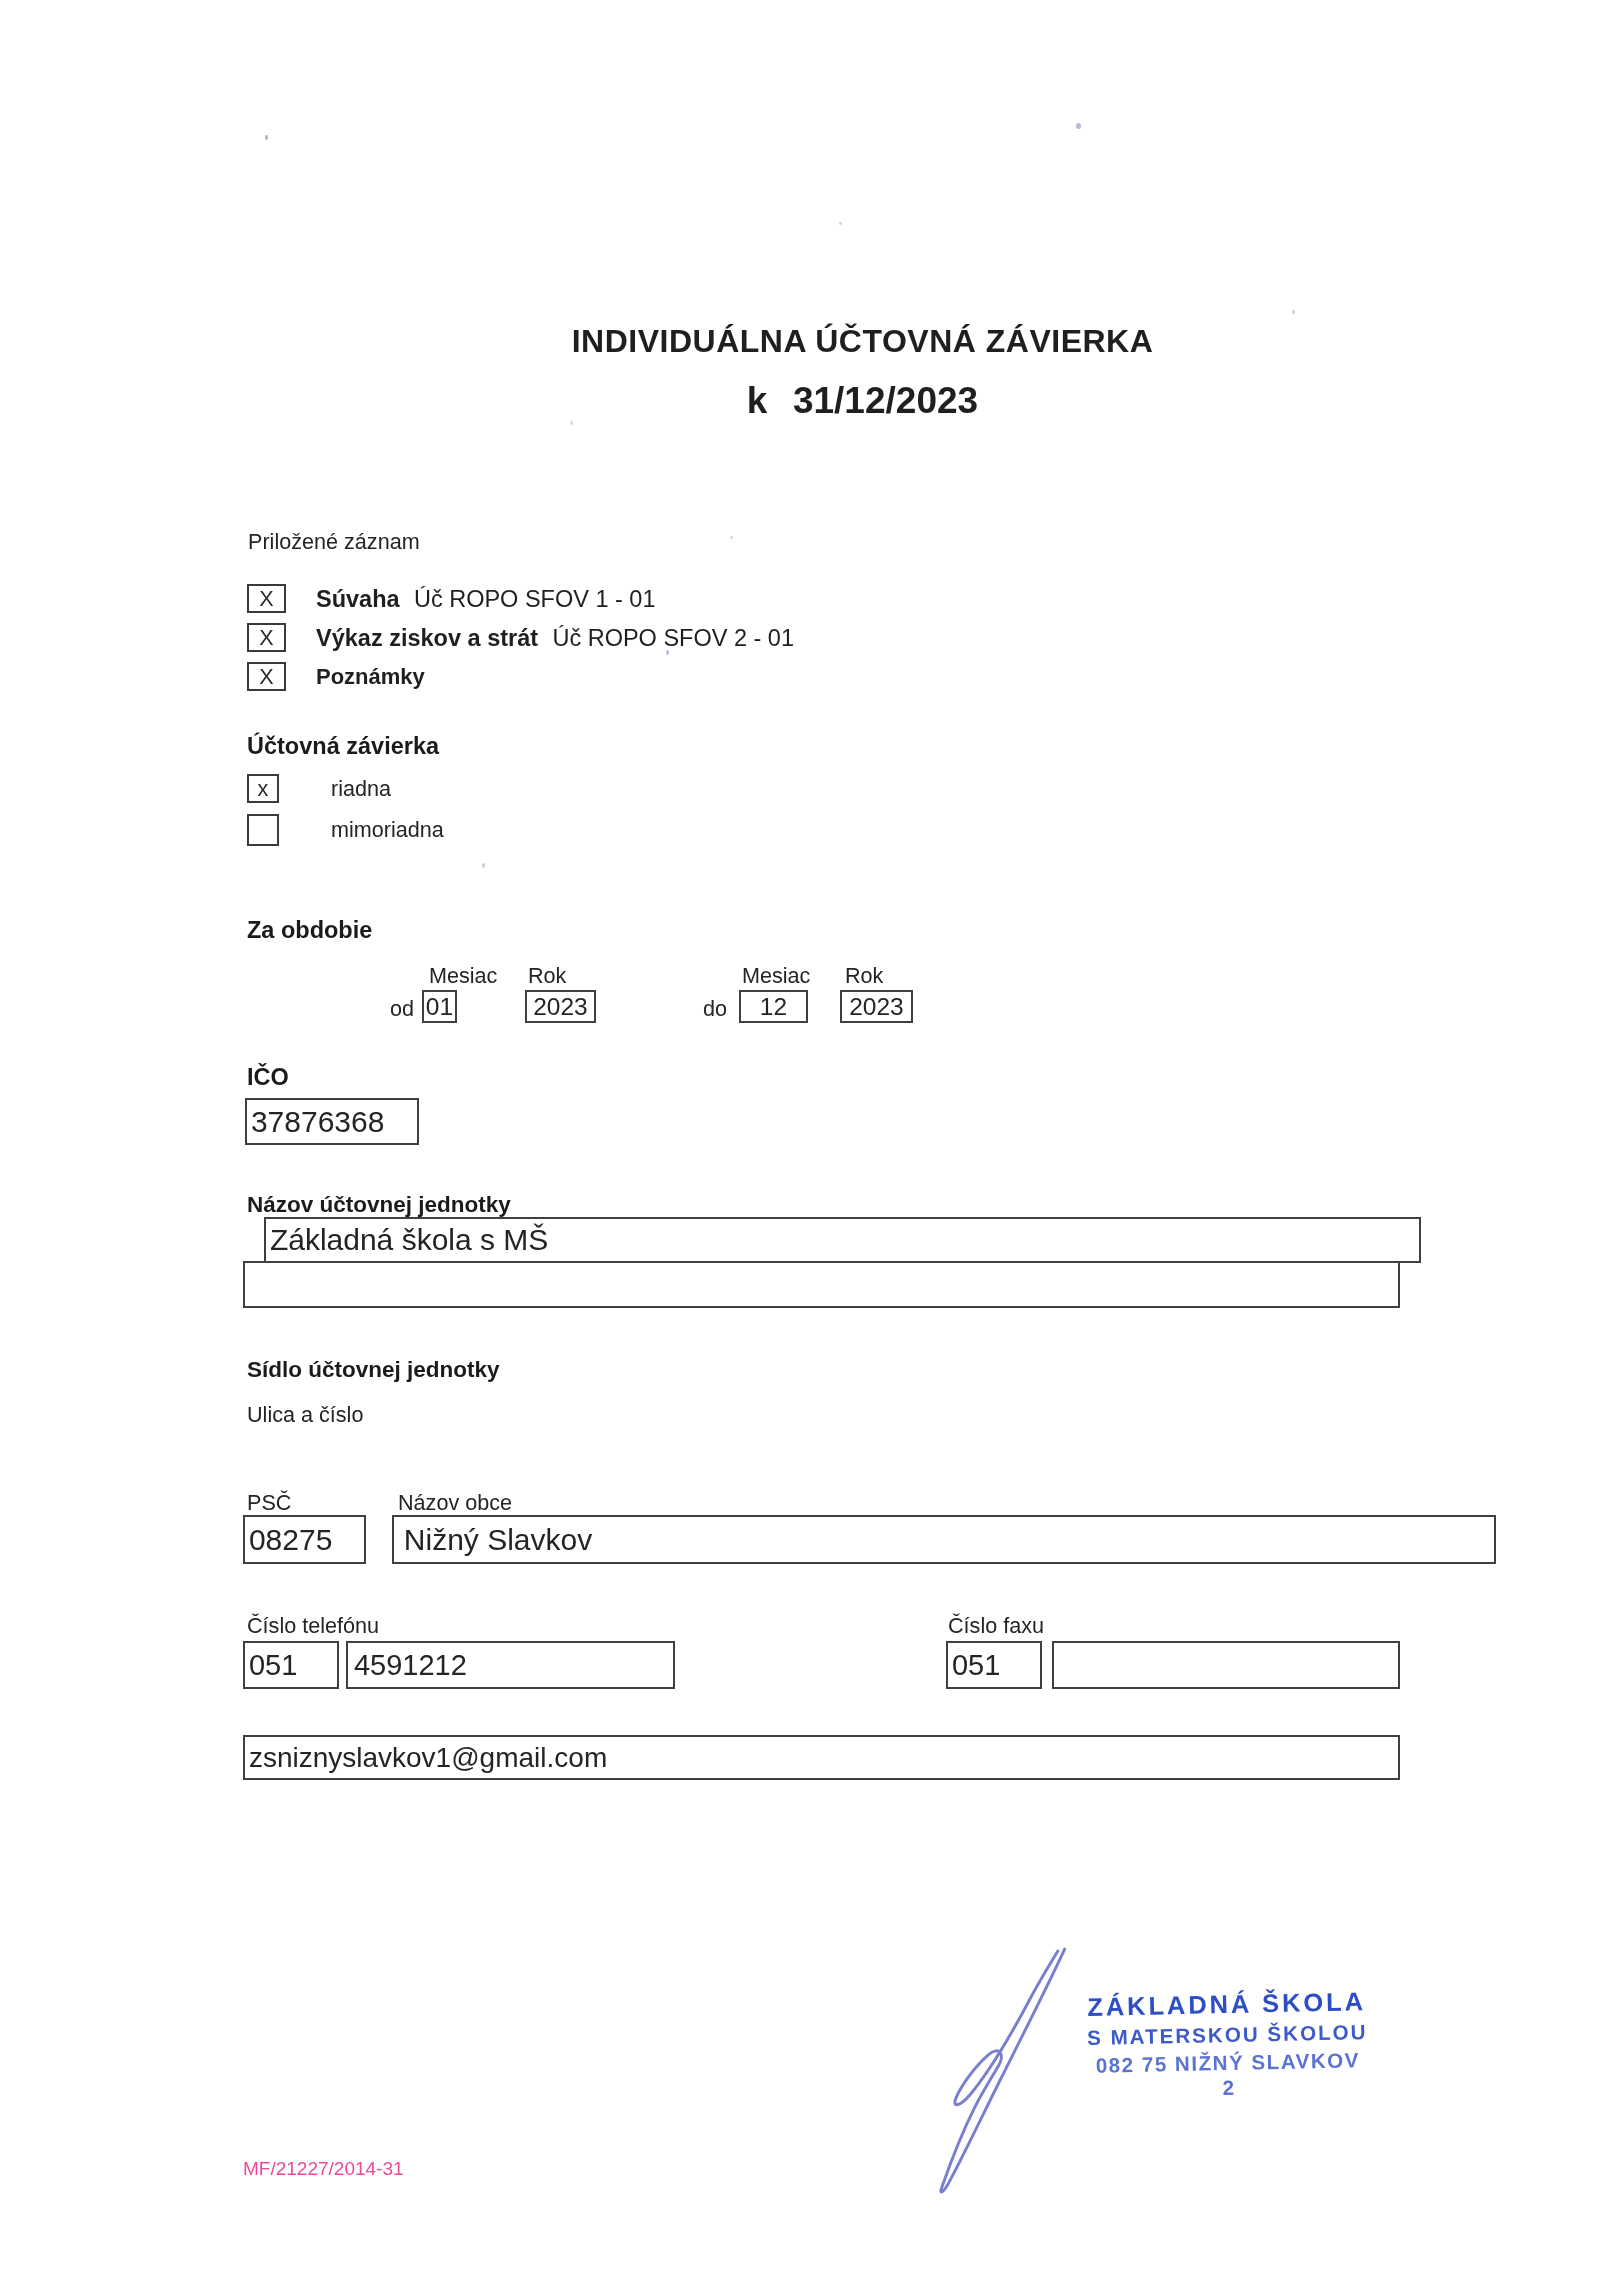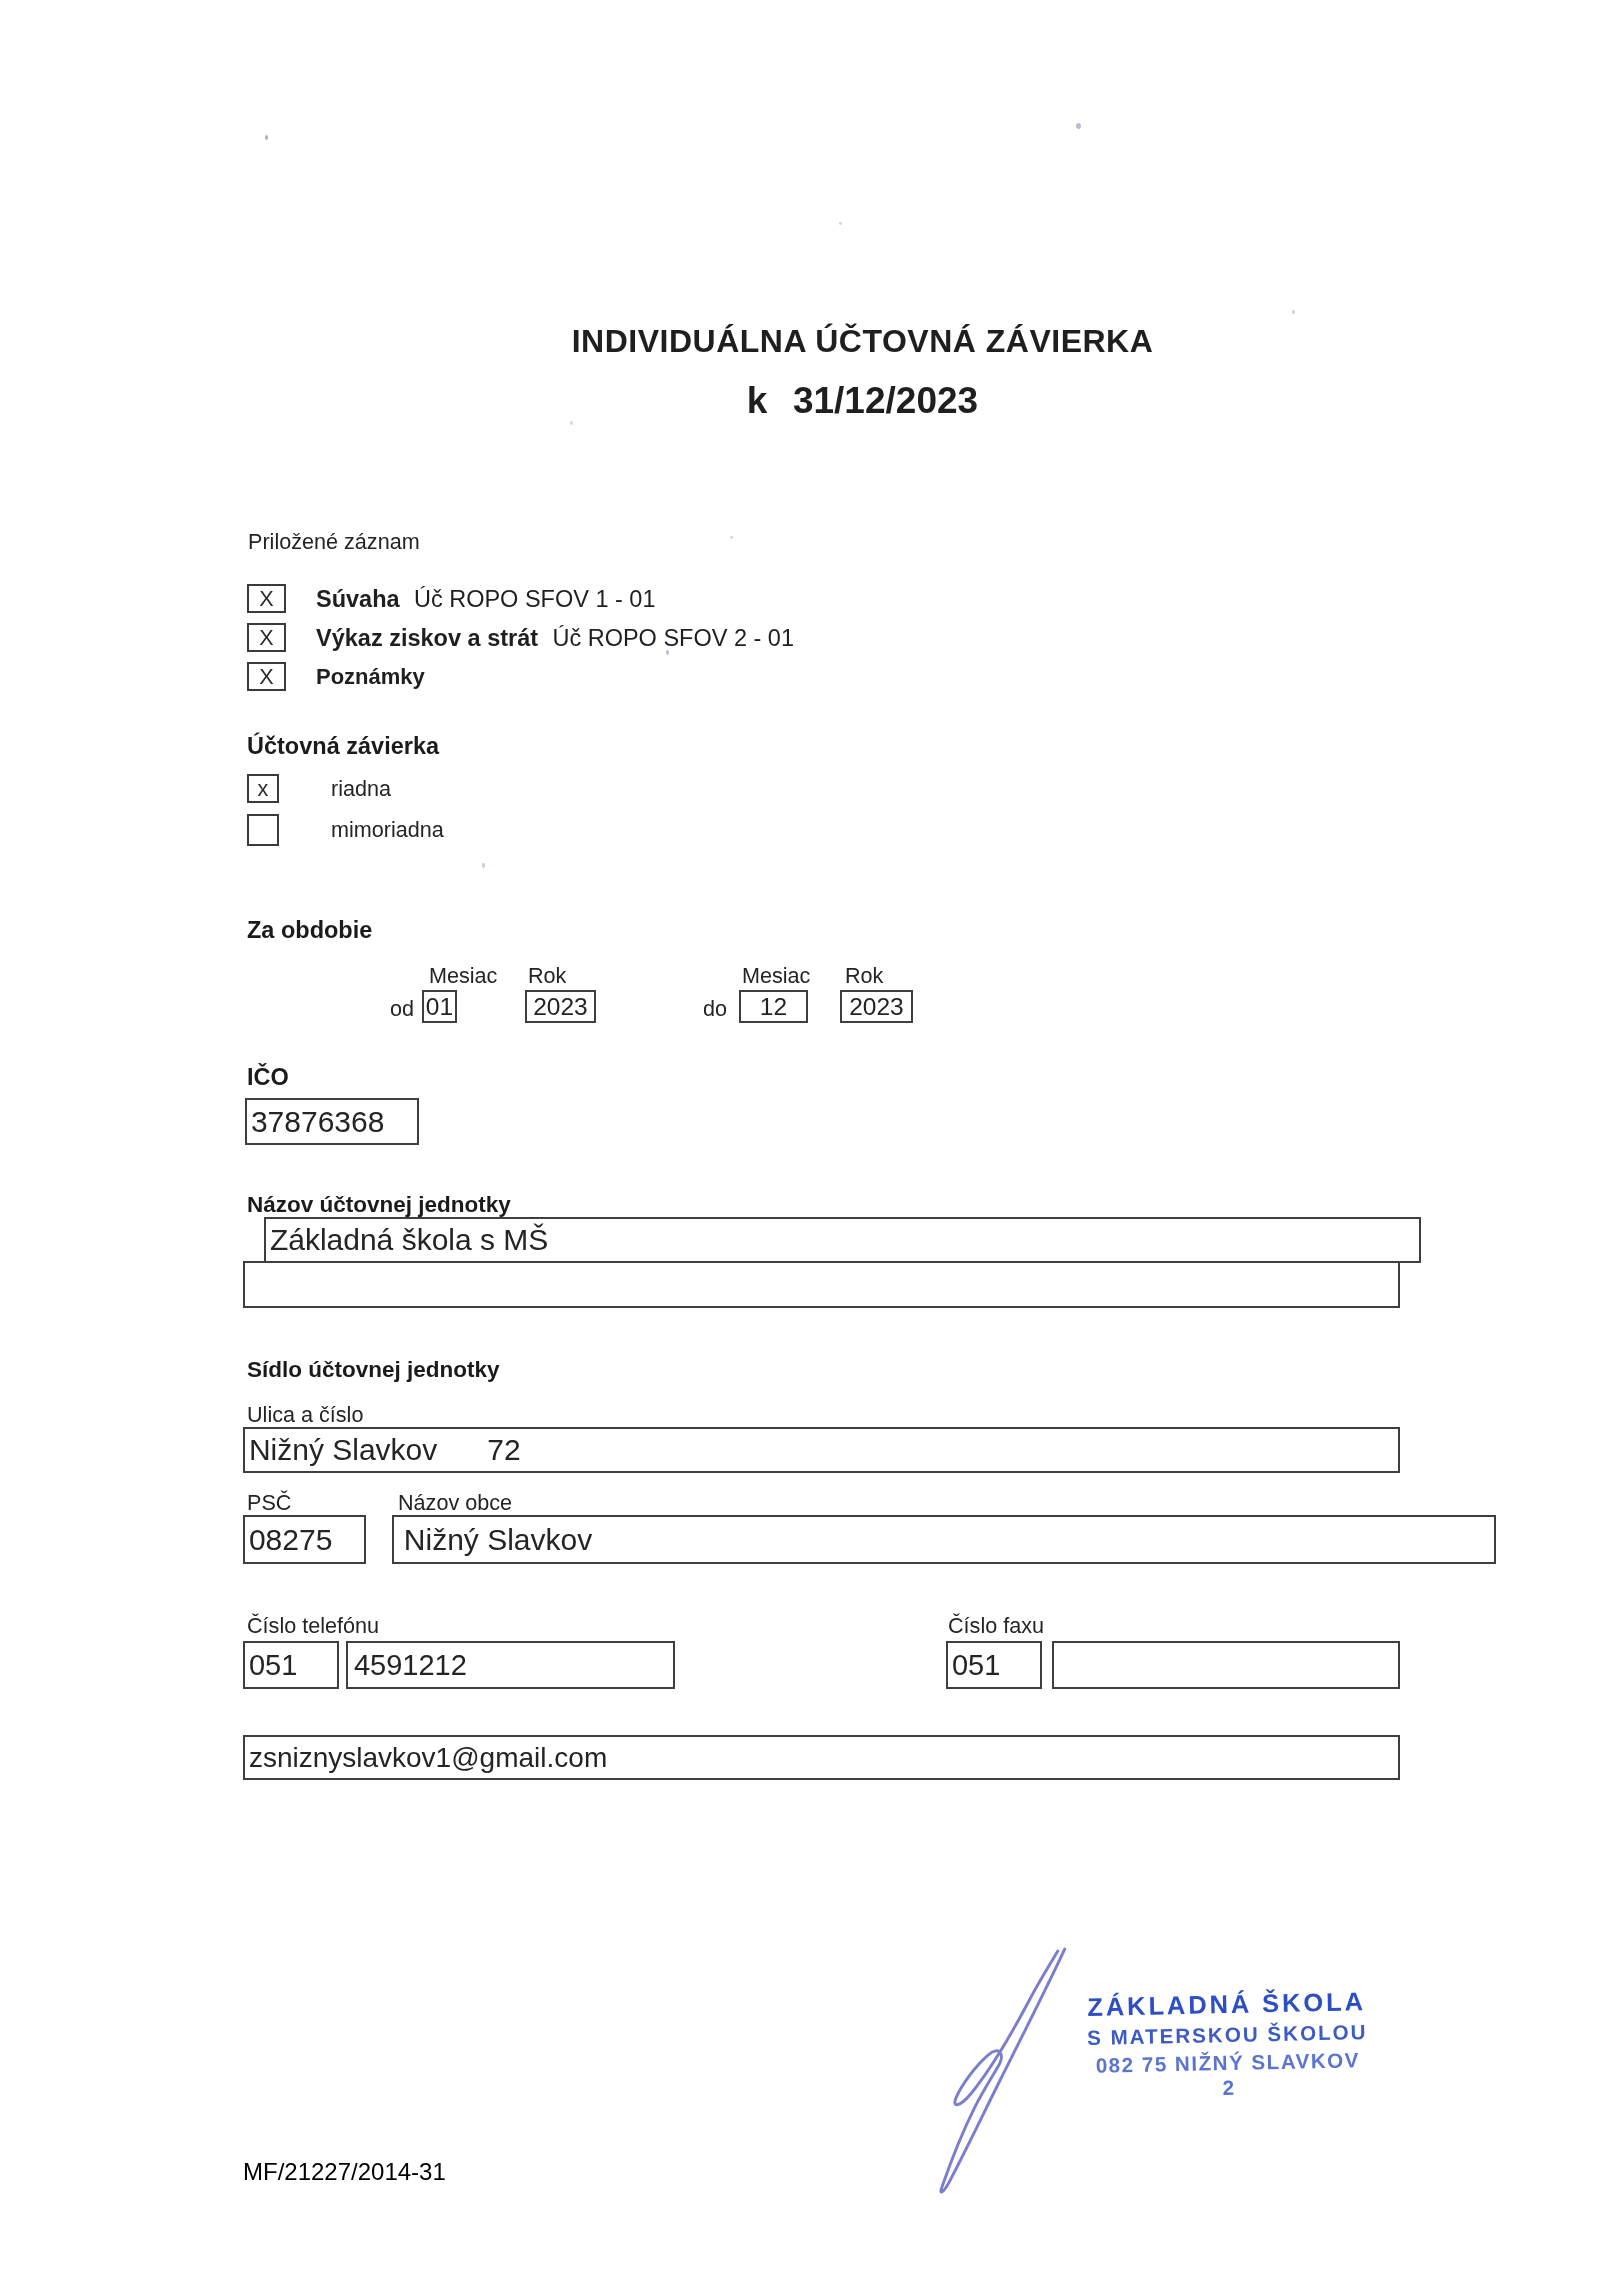--- a/index.html
+++ b/index.html
@@ -48,21 +48,21 @@
     text-align:center; color:#2d4ec4;
     transform:rotate(-1.2deg);
     line-height:1.0;
   }
   .stamp .s1 { font-size:25.5px; font-weight:bold; letter-spacing:2.9px; }
   .stamp .s2 { font-size:20.6px; font-weight:bold; letter-spacing:2px; margin-top:7.8px; opacity:.92; }
   .stamp .s3 { font-size:20.6px; font-weight:bold; letter-spacing:1.5px; margin-top:6.9px; opacity:.78; }
   .stamp .s4 { font-size:20.6px; font-weight:bold; margin-top:4.9px; opacity:.8; }
 
   .speck { position:absolute; border-radius:50%; }
-  .mf-code { font-size:24px; color:#000000; }
+  .mf-code { font-size:19px; color:#ec4899; }
 </style>
 </head>
 <body>
 
 <div class="page">
 
   <div class="speck" style="left:265px;top:135px;width:2.9px;height:4.9px;background:#aab0c6;"></div>
   <div class="speck" style="left:1076px;top:123px;width:4.9px;height:5.9px;background:#b8bccc;"></div>
   <div class="speck" style="left:1292px;top:310px;width:2.9px;height:3.9px;background:#cfcfcf;"></div>
   <div class="speck" style="left:839px;top:222px;width:2.9px;height:2.9px;background:#d6d6d6;"></div>
@@ -132,21 +132,20 @@
   <div class="abs lbl-bold" style="left:247px; top:1064px;">IČO</div>
   <div class="abs fbox" style="left:245px; top:1098px; width:174px; height:47px;">37876368</div>
 
   <div class="abs lbl-bold" style="left:247px; top:1192px; font-size:22.5px;">Názov účtovnej jednotky</div>
   <div class="abs fbox" style="left:243px; top:1217px; width:1157px; height:46px;margin-left:21px;">Základná škola s MŠ</div>
   <div class="abs fbox" style="left:243px; top:1261px; width:1157px; height:47px;"></div>
 
   <div class="abs lbl-bold" style="left:247px; top:1357px; font-size:22.5px;">Sídlo účtovnej jednotky</div>
 
   <div class="abs lbl" style="left:247px; top:1402px;">Ulica a číslo</div>
-  <div class="abs fbox pre" style="left:243px; top:1427px; width:1157px; height:46px;">Nižný Slavkov      72</div>
 
   <div class="abs lbl" style="left:247px; top:1490px;">PSČ</div>
   <div class="abs lbl" style="left:398px; top:1490px;">Názov obce</div>
   <div class="abs fbox" style="left:243px; top:1515px; width:123px; height:49px;">08275</div>
   <div class="abs fbox" style="left:392px; top:1515px; width:1104px; height:49px; padding-left:9.8px;">Nižný Slavkov</div>
 
   <div class="abs lbl" style="left:247px; top:1613px;">Číslo telefónu</div>
   <div class="abs lbl" style="left:948px; top:1613px;">Číslo faxu</div>
   <div class="abs fbox" style="left:243px; top:1641px; width:96px; height:48px; font-size:29px;">051</div>
   <div class="abs fbox" style="left:346px; top:1641px; width:329px; height:48px; font-size:29px; padding-left:5.9px;">4591212</div>

